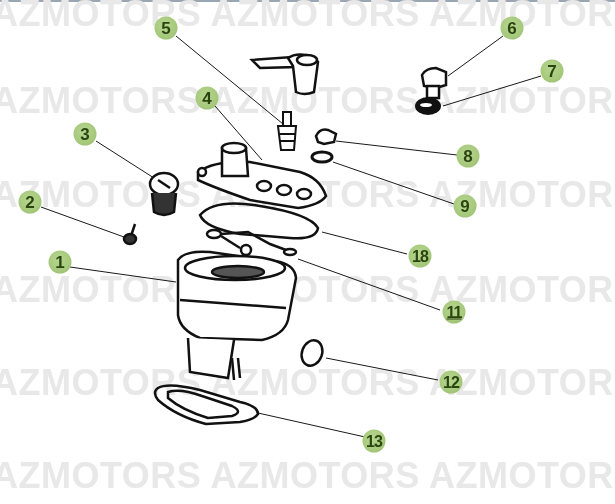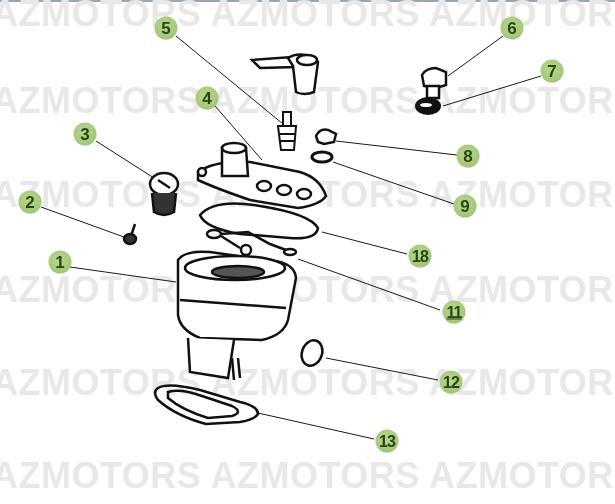--- a/index.html
+++ b/index.html
@@ -124,14 +124,14 @@
   <div class="badge" style="left:85px;top:134px;">3</div>
   <div class="badge" style="left:207px;top:98px;">4</div>
   <div class="badge" style="left:166px;top:28px;">5</div>
   <div class="badge" style="left:512px;top:28px;">6</div>
   <div class="badge" style="left:552px;top:71px;">7</div>
   <div class="badge" style="left:468px;top:156px;">8</div>
   <div class="badge" style="left:465px;top:206px;">9</div>
   <div class="badge two" style="left:420px;top:256px;">18</div>
   <div class="badge two" style="left:454px;top:312px;text-decoration:underline;">11</div>
   <div class="badge two" style="left:451px;top:382px;">12</div>
-  <div class="badge two" style="left:387px;top:441px;">13</div>
+  <div class="badge two" style="left:374px;top:441px;">13</div>
 </div>
 
 </body></html>

